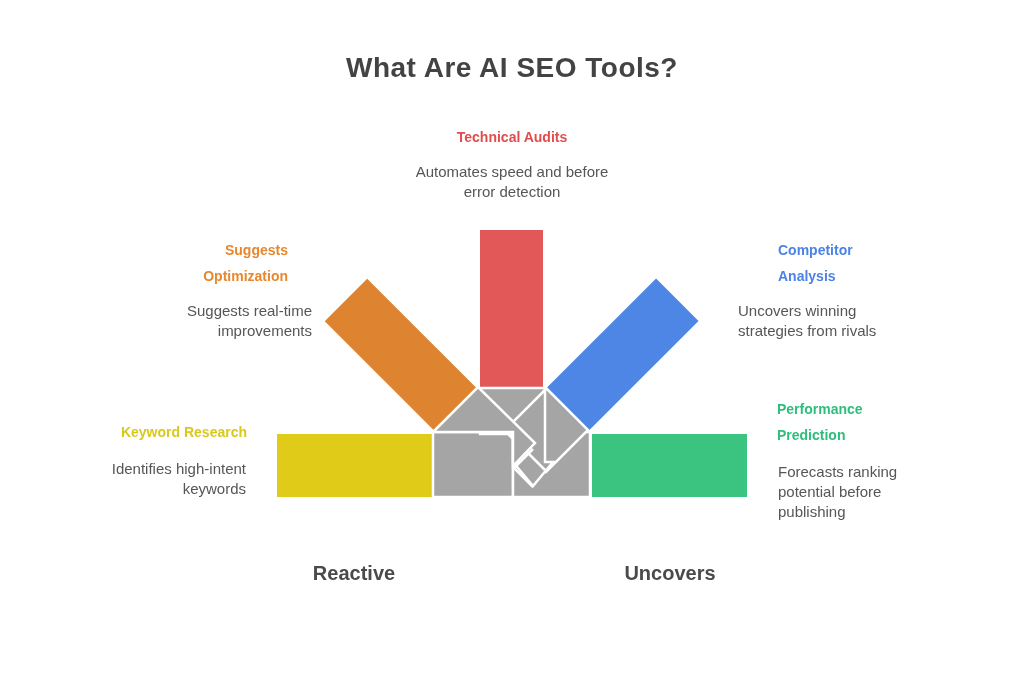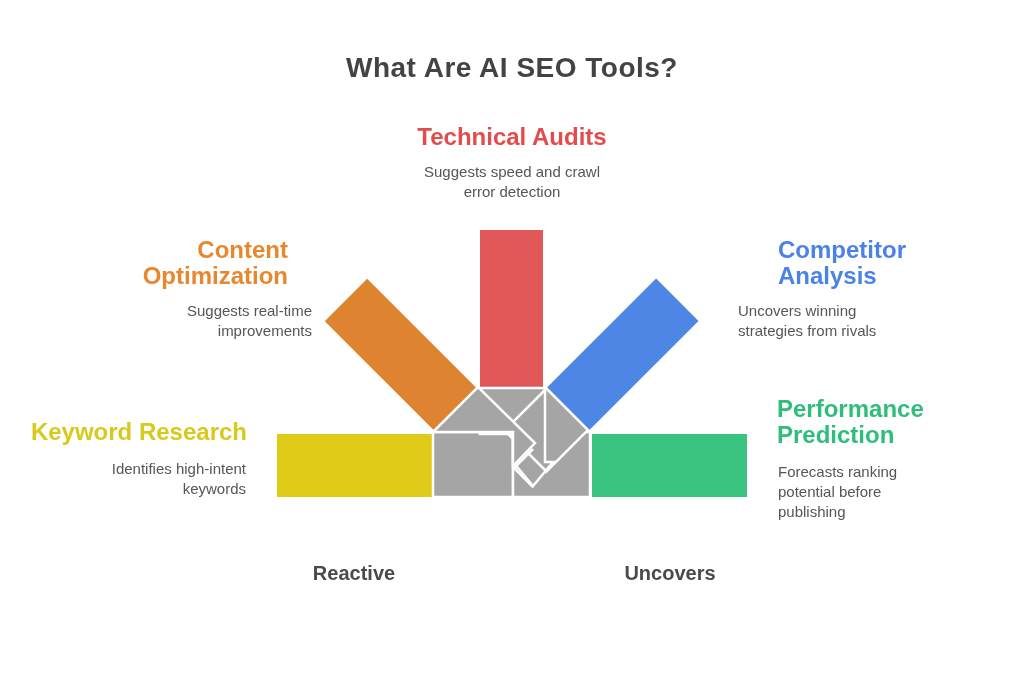--- a/index.html
+++ b/index.html
@@ -6,21 +6,21 @@
   .canvas {
     position:relative; width:1024px; height:676px; background:#ffffff;
     font-family:"Liberation Sans", sans-serif; overflow:hidden;
   }
   .canvas svg { position:absolute; left:0; top:0; }
   .title {
     position:absolute; left:0; right:0; top:52px; text-align:center;
     font-size:28px; font-weight:bold; color:#434343; letter-spacing:0.5px;
   }
   .branch-label {
-    position:absolute; font-size:24px; font-weight:bold;
+    position:absolute; font-size:14px; font-weight:bold;
     line-height:26px; white-space:pre-line;
   }
   .branch-desc {
     position:absolute; font-size:15px; color:#565656;
     line-height:20px; white-space:pre-line;
   }
   .center-text { left:0; right:0; text-align:center; }
   .right-align { text-align:right; }
   .axis-label {
     position:absolute; top:562px; width:200px; text-align:center;
@@ -62,24 +62,24 @@
     <path d="M546,389 L505,430 L545,470" class="hub-line"></path>
 
     <path d="M433,432 L478,387 L535,443 L513,466 L513,432 Z" class="hub-piece" fill="#A5A5A5"></path>
 
     <path d="M533,449 L514,468 L533,487" class="hub-line"></path>
   </svg>
 
   <div class="title" style="color: rgb(67, 67, 67);">What Are AI SEO Tools?</div>
 
   <div class="branch-label center-text" style="top: 124px; color: rgb(227, 76, 76);">Technical Audits</div>
-  <div class="branch-desc center-text" style="top:162px;">Suggests speed and crawl
+  <div class="branch-desc center-text" style="top:162px;">Automates speed and before
 error detection</div>
 
-  <div class="branch-label right-align" style="right: 736px; top: 237px; width: 250px; color: rgb(232, 135, 46);">Content
+  <div class="branch-label right-align" style="right: 736px; top: 237px; width: 250px; color: rgb(232, 135, 46);">Suggests
 Optimization</div>
   <div class="branch-desc right-align" style="right:712px; top:301px; width:250px;">Suggests real-time
 improvements</div>
 
   <div class="branch-label" style="left: 738px; top: 237px; width: 250px; color: rgb(75, 130, 232); margin-left: 40px;">Competitor
 Analysis</div>
   <div class="branch-desc" style="left:738px; top:301px; width:250px;">Uncovers winning
 strategies from rivals</div>
 
   <div class="branch-label right-align" style="right: 777px; top: 419px; width: 250px; color: rgb(216, 201, 29);">Keyword Research</div>

